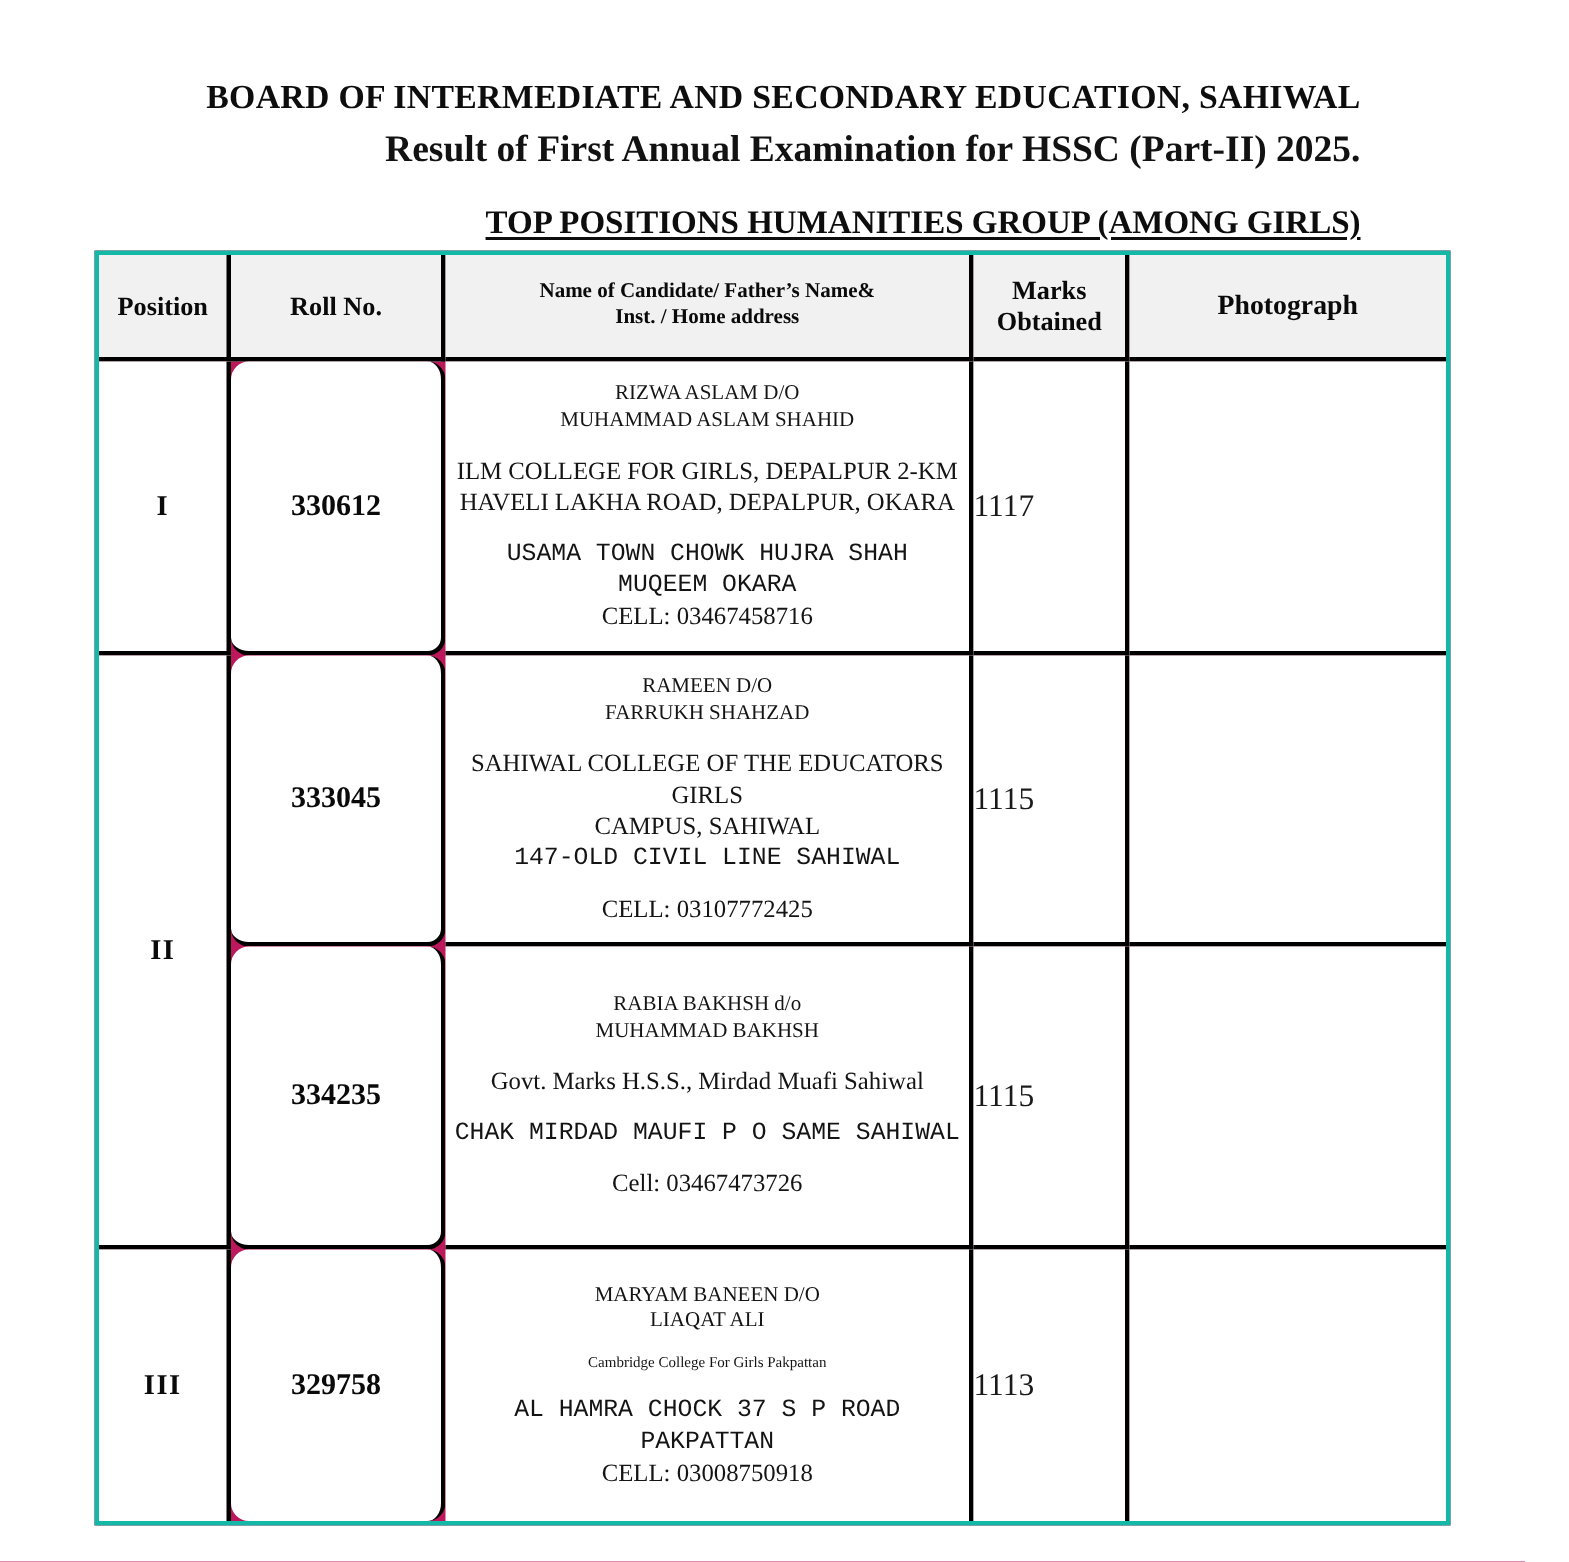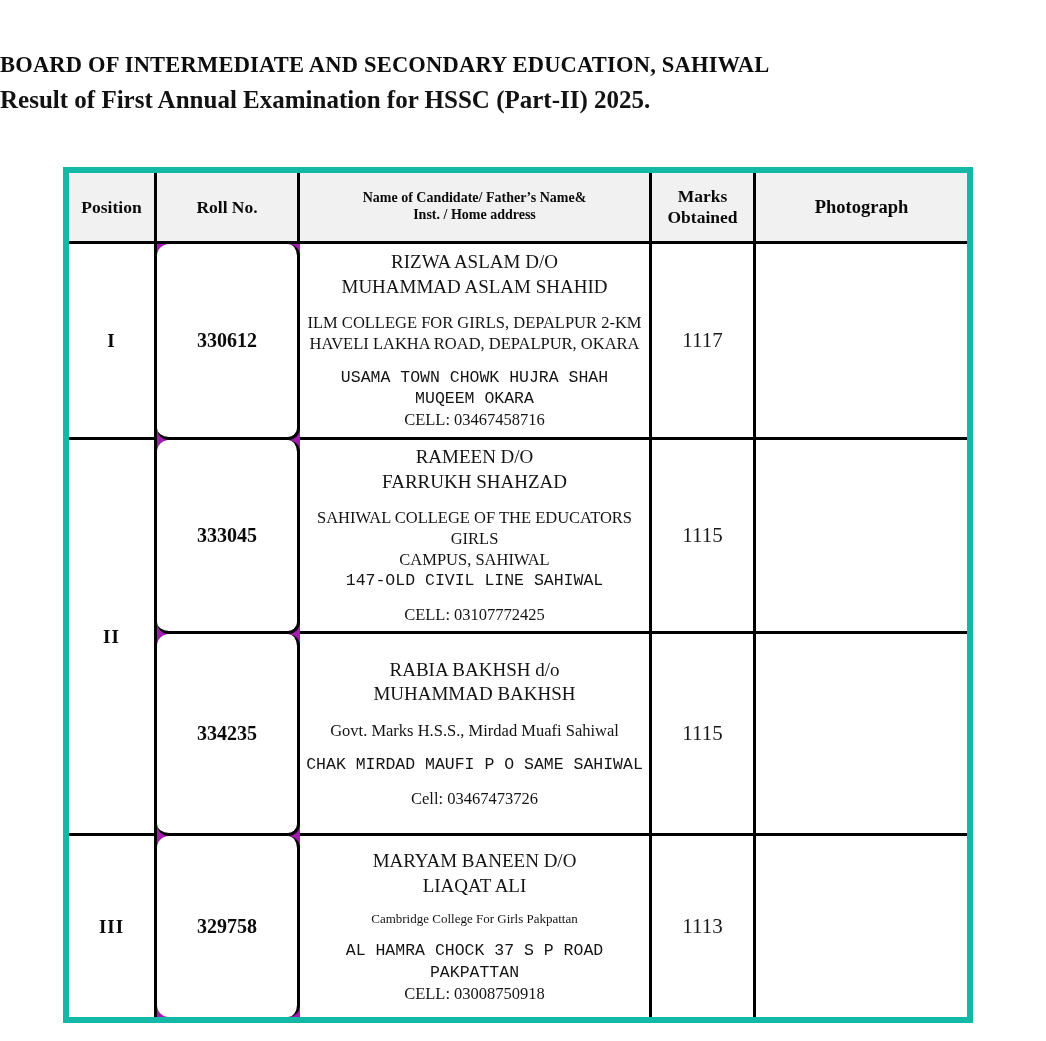--- a/index.html
+++ b/index.html
@@ -13,21 +13,21 @@
     font-family: "Liberation Serif", "DejaVu Serif", serif;
     color: #111111;
     overflow: hidden;
     position: relative;
   }
 
   
   .heading-block {
     width: 907px;
     padding-top: 52px;
-    text-align: left;
+    text-align: right;
   }
   .board-title {
     font-size: 22.5px;
     font-weight: bold;
     letter-spacing: 0.2px;
     line-height: 1.15;
     color: #0d0d0d;
   }
   .exam-line {
     font-size: 25px;
@@ -54,22 +54,22 @@
     position: absolute;
     left: 63px;
     top: 167px;
     width: 901px;
   }
   table.result-table {
     border-collapse: separate;
     border-spacing: 0;
     width: 901px;
     table-layout: fixed;
-    background: #a21caf;
-    border: 6px solid #14b8a6;
+    background: #be185d;
+    border: 3px solid #14b8a6;
   }
   table.result-table td,
   table.result-table th {
     border-right: 3px solid #000;
     border-bottom: 3px solid #000;
     vertical-align: middle;
     padding: 0;
     background: #ffffff;
   }
   table.result-table tr > td:last-child,
@@ -112,36 +112,36 @@
   
   td.roll-cell {
     text-align: center;
     font-size: 20px;
     font-weight: bold;
     color: #0a0a0a;
     border-radius: 12px;
   }
   
   td.marks-cell {
-    text-align: center;
+    text-align: left;
     font-size: 21px;
     font-weight: normal;
     color: #1a1a1a;
   }
 
   
   td.detail-cell {
     text-align: center;
     padding: 8px 4px;
   }
   .detail-inner { line-height: 1.28; }
   .d-line { display: block; color: #141414; }
-  .d-name  { font-size: 19px; }
+  .d-name  { font-size: 14px; }
   .d-inst  { font-size: 16.5px; }
-  .d-inst-small { font-size: 13px; text-align: center; }
+  .d-inst-small { font-size: 10px; text-align: center; }
   .d-addr  { font-size: 16.5px; font-family: Liberation Mono, monospace; }
   .d-cell  { font-size: 16.5px; }
   .d-gap   { display: block; height: 13px; }
 
   
   td.photo-cell {
     padding: 0;
     position: relative;
     overflow: hidden;
   }
@@ -158,20 +158,21 @@
 
   
   .bg { position: absolute; inset: 0; }
 </style>
 </head>
 <body>
 
 <div class="heading-block">
   <div class="board-title">BOARD OF INTERMEDIATE AND SECONDARY EDUCATION, SAHIWAL</div>
   <div class="exam-line"><span>Result of First Annual Examination for </span><span class="strong-part">HSSC (Part-II) 2025.</span></div>
+  <div class="group-title">TOP POSITIONS HUMANITIES GROUP (AMONG GIRLS)</div>
 </div>
 
 <div class="table-wrap">
   <table class="result-table">
     <colgroup>
       <col class="c-position">
         <col class="c-roll">
         <col class="c-name">
         <col class="c-marks">
         <col class="c-photo">

